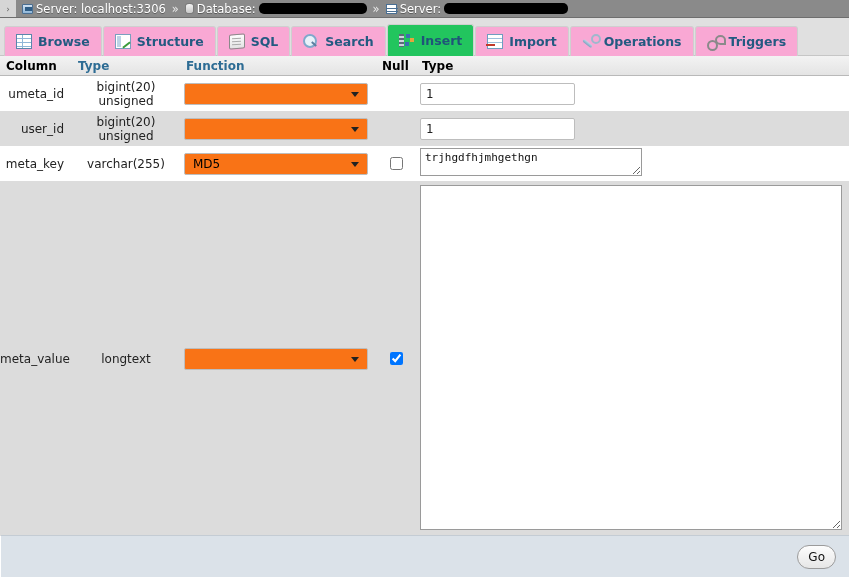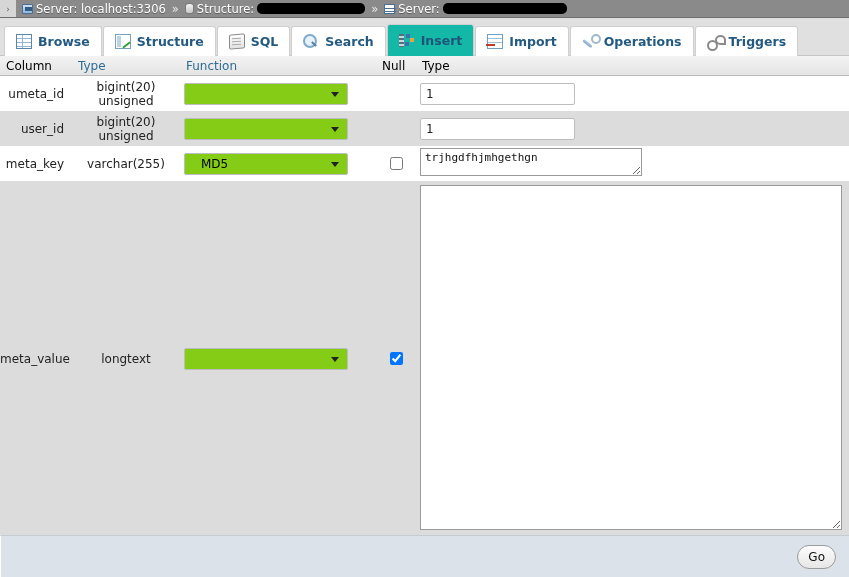--- a/index.html
+++ b/index.html
@@ -66,34 +66,34 @@
     align-items: flex-end;
     padding-left: 4px;
   }
   .tab {
     height: 30px;
     display: flex;
     align-items: center;
     gap: 6px;
     padding: 0 11px;
     margin-right: 1px;
-    background: #ffffff;
+    background: #f9a8d4;
     border: 1px solid #cfcfcf;
     border-bottom: none;
     border-radius: 3px 3px 0 0;
     color: #235a81;
     font-size: 12.5px;
     font-weight: bold;
     position: relative;
     top: 1px;
     cursor: pointer;
     white-space: nowrap;
   }
   .tab.active {
-    background: #14b8a6;
+    background: #22c55e;
     border-color: #cfcfcf;
     height: 32px;
     color: #1f5479;
   }
   .tab-icon { width: 16px; height: 15px; position: relative; flex: 0 0 16px; }
 
   
   .ti-browse { background:#fff; border:1px solid #5b86ab; }
   .ti-browse::before { content:""; position:absolute; left:0; top:3px; right:0; height:1px; background:#8fb6d8; box-shadow:0 4px 0 #8fb6d8, 0 8px 0 #8fb6d8; }
   .ti-browse::after { content:""; position:absolute; left:5px; top:0; width:1px; bottom:0; background:#8fb6d8; }
@@ -128,21 +128,21 @@
   
   .grid { width: 849px; }
   .thead {
     display: flex;
     height: 20px;
     align-items: center;
     background: linear-gradient(#f3f3f3,#e4e4e4);
     border-bottom: 1px solid #b9b9b9;
     font-size: 12px;
   }
-  .thead .th { font-weight: normal; padding-left: 6px; }
+  .thead .th { font-weight: bold; padding-left: 6px; }
   .th-column { width: 72px; color: #000; }
   .th-type   { width: 108px; color: #2d6c94; }
   .th-func   { width: 196px; color: #2d6c94; }
   .th-null   { width: 40px; color: #000; text-align: left; }
   .th-value  { flex: 1; color: #000; }
 
   .trow { display: flex; align-items: center; }
   .trow.odd  { background: #ffffff; justify-content: flex-end; }
   .trow.even { background: #dcdcdc; }
   .trow.r1, .trow.r2 { height: 35px; }
@@ -155,28 +155,28 @@
   .c-null   { width: 40px; display: flex; justify-content: center; align-items: center; }
   .c-value  { flex: 1; padding-left: 4px; }
 
   .trow.r4 .c-column,
   .trow.r4 .c-type,
   .trow.r4 .c-func,
   .trow.r4 .c-null { align-self: center; }
   .trow.r4 { align-items: center; }
 
   select.fn {
-    width: 164px;
+    width: 184px;
     height: 22px;
     font-family: "DejaVu Sans", "Liberation Sans", sans-serif;
     font-size: 12px;
     border: 1px solid #bdbdbd;
-    background: #84cc16;
+    background: #f97316;
     border-radius: 2px;
-    padding-left: 16px;
+    padding-left: 8px;
     -webkit-appearance: none;
     appearance: none;
   }
   .select-wrap { position: relative; display: inline-block; }
   .select-wrap::after {
     content: "";
     position: absolute;
     right: 9px; top: 9px;
     border-left: 4px solid transparent;
     border-right: 4px solid transparent;
@@ -255,21 +255,21 @@
     <div class="crumb-gap"></div>
 
     <div class="crumb-item">
       <span class="ico ico-server"></span>
       <span class="crumb-text">Server: localhost:3306</span>
     </div>
     <span class="crumb-sep">»</span>
 
     <div class="crumb-item">
       <span class="ico ico-db"></span>
-      <span class="crumb-text">Structure:</span>
+      <span class="crumb-text">Database:</span>
       <span class="redact db"></span>
     </div>
     <span class="crumb-sep">»</span>
 
     <div class="crumb-item">
       <span class="ico ico-table"></span>
       <span class="crumb-text">Server:</span>
       <span class="redact tbl"></span>
     </div>
   </div>

